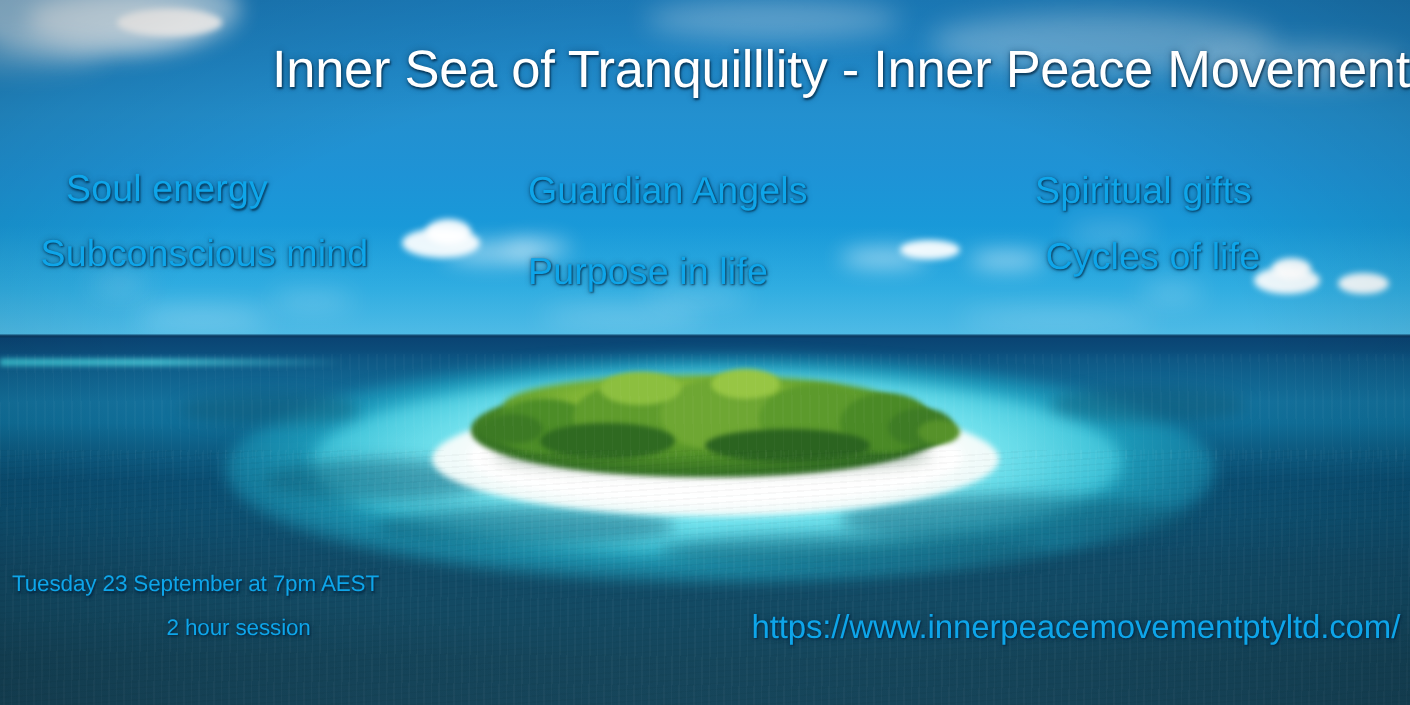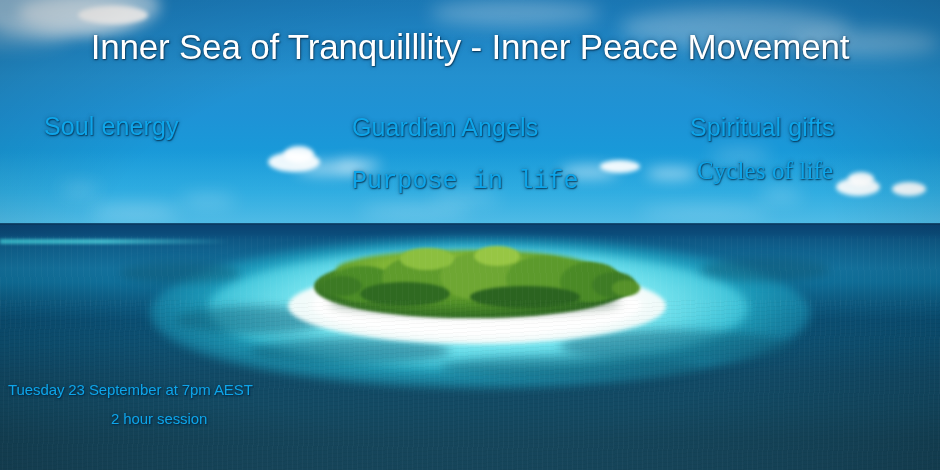--- a/index.html
+++ b/index.html
@@ -312,21 +312,21 @@
     text-shadow:
       0 1px 2px rgba(0,40,70,0.55),
       0 0 4px rgba(0,40,70,0.35),
       1px 1px 1px rgba(0,30,55,0.45);
   }
 
   #title-block {
     position: absolute;
     left: 0; top: 22px;
     width: 940px;
-    text-align: center;
+    text-align: right;
     color: #ffffff;
     font-size: 35px;
     line-height: 50px;
     letter-spacing: -0.2px;
     font-weight: 400;
     text-shadow:
       0 1px 2px rgba(0,40,70,0.55),
       0 0 5px rgba(0,40,70,0.40),
       1px 1px 1px rgba(0,30,55,0.45);
   }
@@ -334,23 +334,23 @@
 
   .kw {
     font-size: 25px;
     font-weight: 400;
     letter-spacing: 0.1px;
   }
 
   #kw-soul-energy        { left: 44px;  top: 112px; }
   #kw-subconscious-mind  { left: 27px;  top: 155px; }
   #kw-guardian-angels    { left: 352px; top: 113px; }
-  #kw-purpose-in-life    { left: 352px; top: 167px; font-family: Liberation Mono, monospace; }
+  #kw-purpose-in-life    { left: 352px; top: 167px; }
   #kw-spiritual-gifts    { left: 690px; top: 113px; }
-  #kw-cycles-of-life     { left: 697px; top: 157px; font-family: Liberation Serif, serif; }
+  #kw-cycles-of-life     { left: 697px; top: 157px; }
 
   .footer-text {
     font-size: 15px;
     font-weight: 400;
     letter-spacing: -0.1px;
   }
   #event-datetime  { left: 8px;   top: 381px; }
   #event-duration  { left: 111px; top: 410px; }
   #event-url       { left: 501px; top: 405px; font-size: 22px; }
 </style>
@@ -425,21 +425,23 @@
 
   <div class="ripples-top"></div>
   <div class="ripples"></div>
   <div class="vignette"></div>
 
   <div id="title-block">
     <span id="title-line-1">Inner Sea of Tranquilllity - Inner Peace Movement</span>
   </div>
 
   <div class="txt kw" id="kw-soul-energy">Soul energy</div>
+  <div class="txt kw" id="kw-subconscious-mind">Subconscious mind</div>
   <div class="txt kw" id="kw-guardian-angels">Guardian Angels</div>
   <div class="txt kw" id="kw-purpose-in-life">Purpose in life</div>
   <div class="txt kw" id="kw-spiritual-gifts">Spiritual gifts</div>
   <div class="txt kw" id="kw-cycles-of-life">Cycles of life</div>
 
   <div class="txt footer-text" id="event-datetime">Tuesday 23 September at 7pm AEST</div>
   <div class="txt footer-text" id="event-duration">2 hour session</div>
+  <div class="txt footer-text" id="event-url">https://www.innerpeacemovementptyltd.com/</div>
 
 </div>
 
 </body></html>

